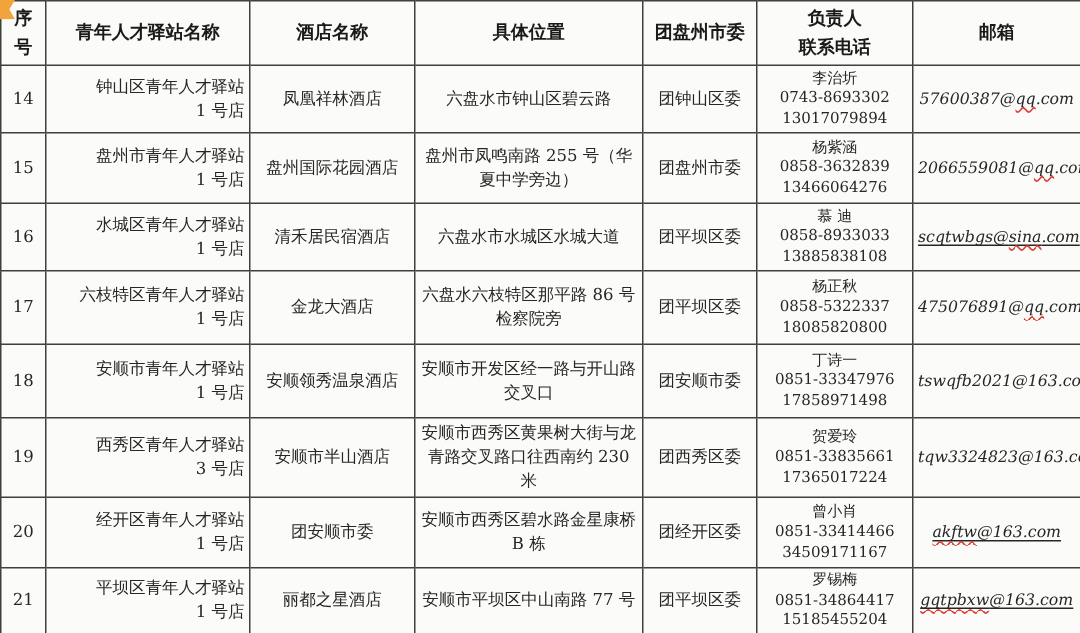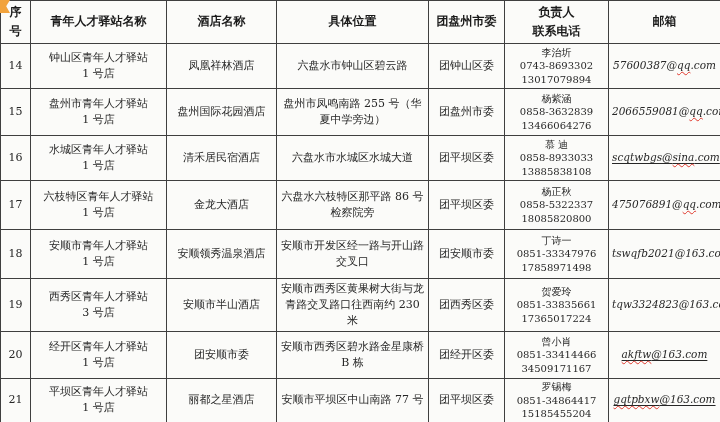--- a/index.html
+++ b/index.html
@@ -34,21 +34,21 @@
     overflow: hidden;
   }
   th {
     font-family: "DejaVu Sans", "Liberation Sans", sans-serif;
     font-weight: bold;
     font-size: 12px;
     color: #1a1a1a;
     white-space: pre-line;
     line-height: 1.6;
   }
-  td.preline { white-space: pre-line; }
+  td.preline { white-space: pre-line; text-align: right; }
   thead tr { height: 43px; }
   tbody tr:nth-child(1) { height: 45px; }
   tbody tr:nth-child(2) { height: 47px; }
   tbody tr:nth-child(3) { height: 45px; }
   tbody tr:nth-child(4) { height: 49px; }
   tbody tr:nth-child(5) { height: 49px; }
   tbody tr:nth-child(6) { height: 53px; }
   tbody tr:nth-child(7) { height: 47px; }
   tbody tr:nth-child(8) { height: 38px; }
   .email { font-size: 10.5px; letter-spacing: 0; font-style: italic; }

